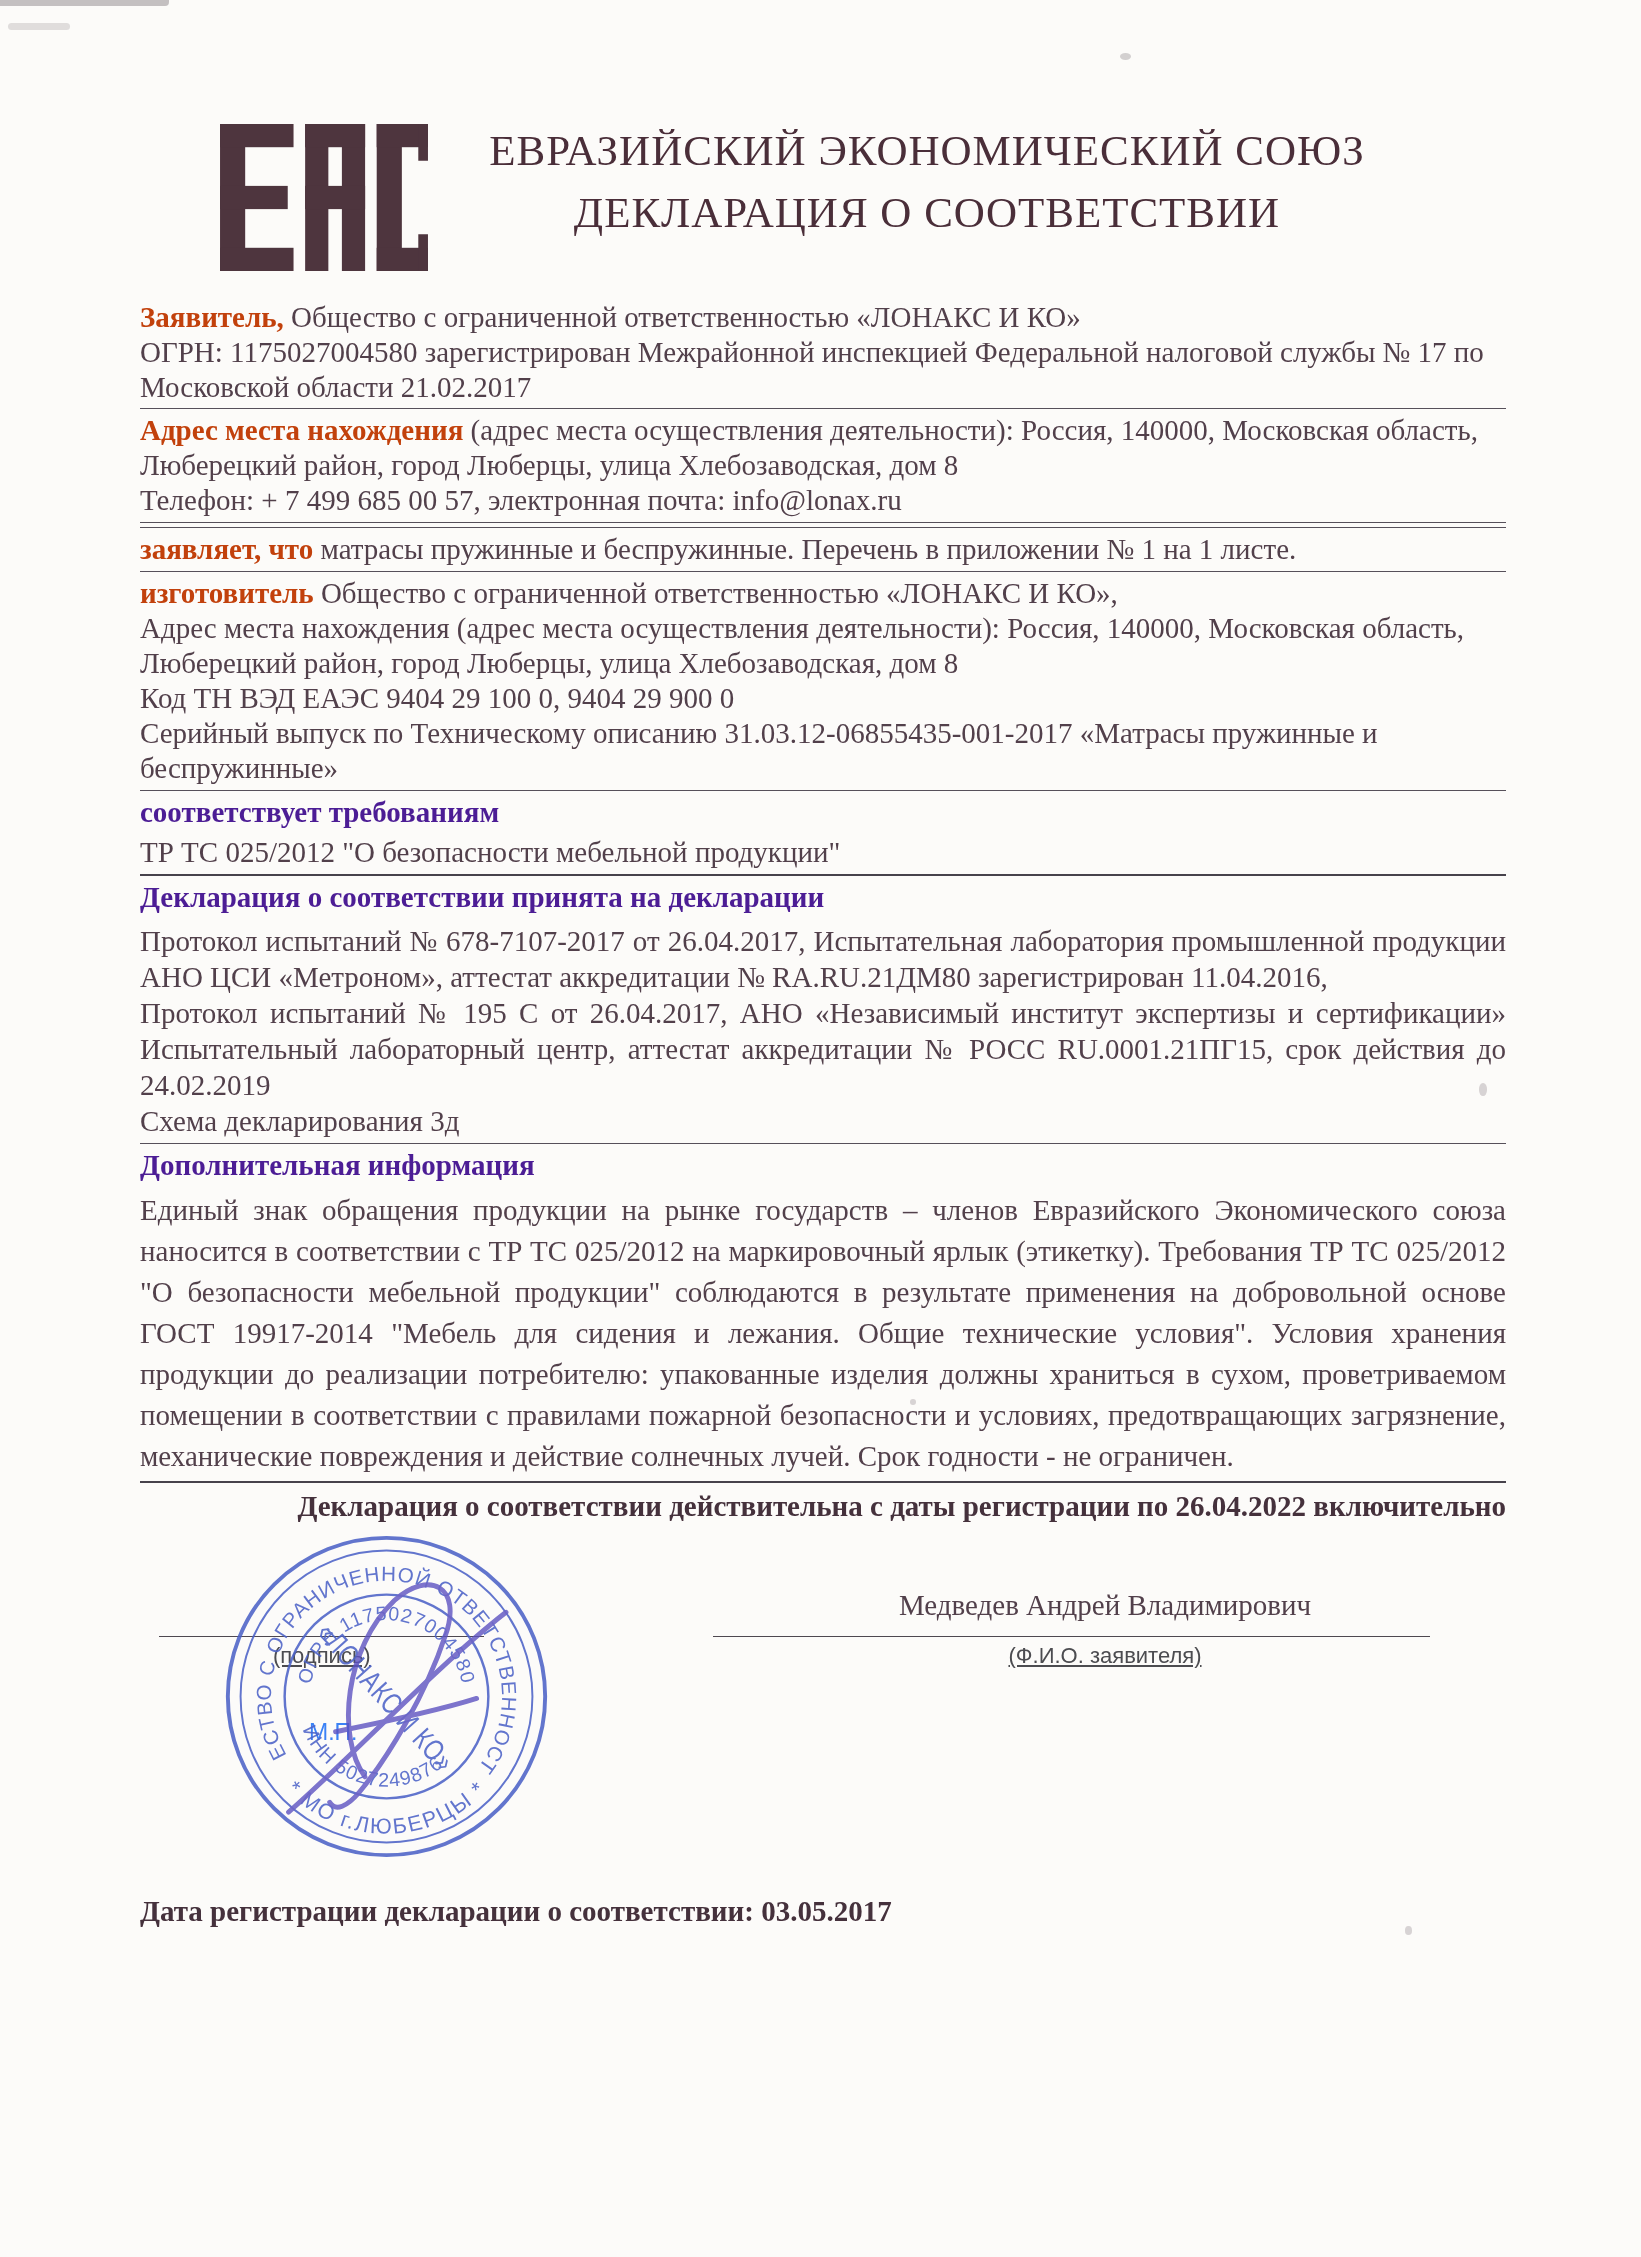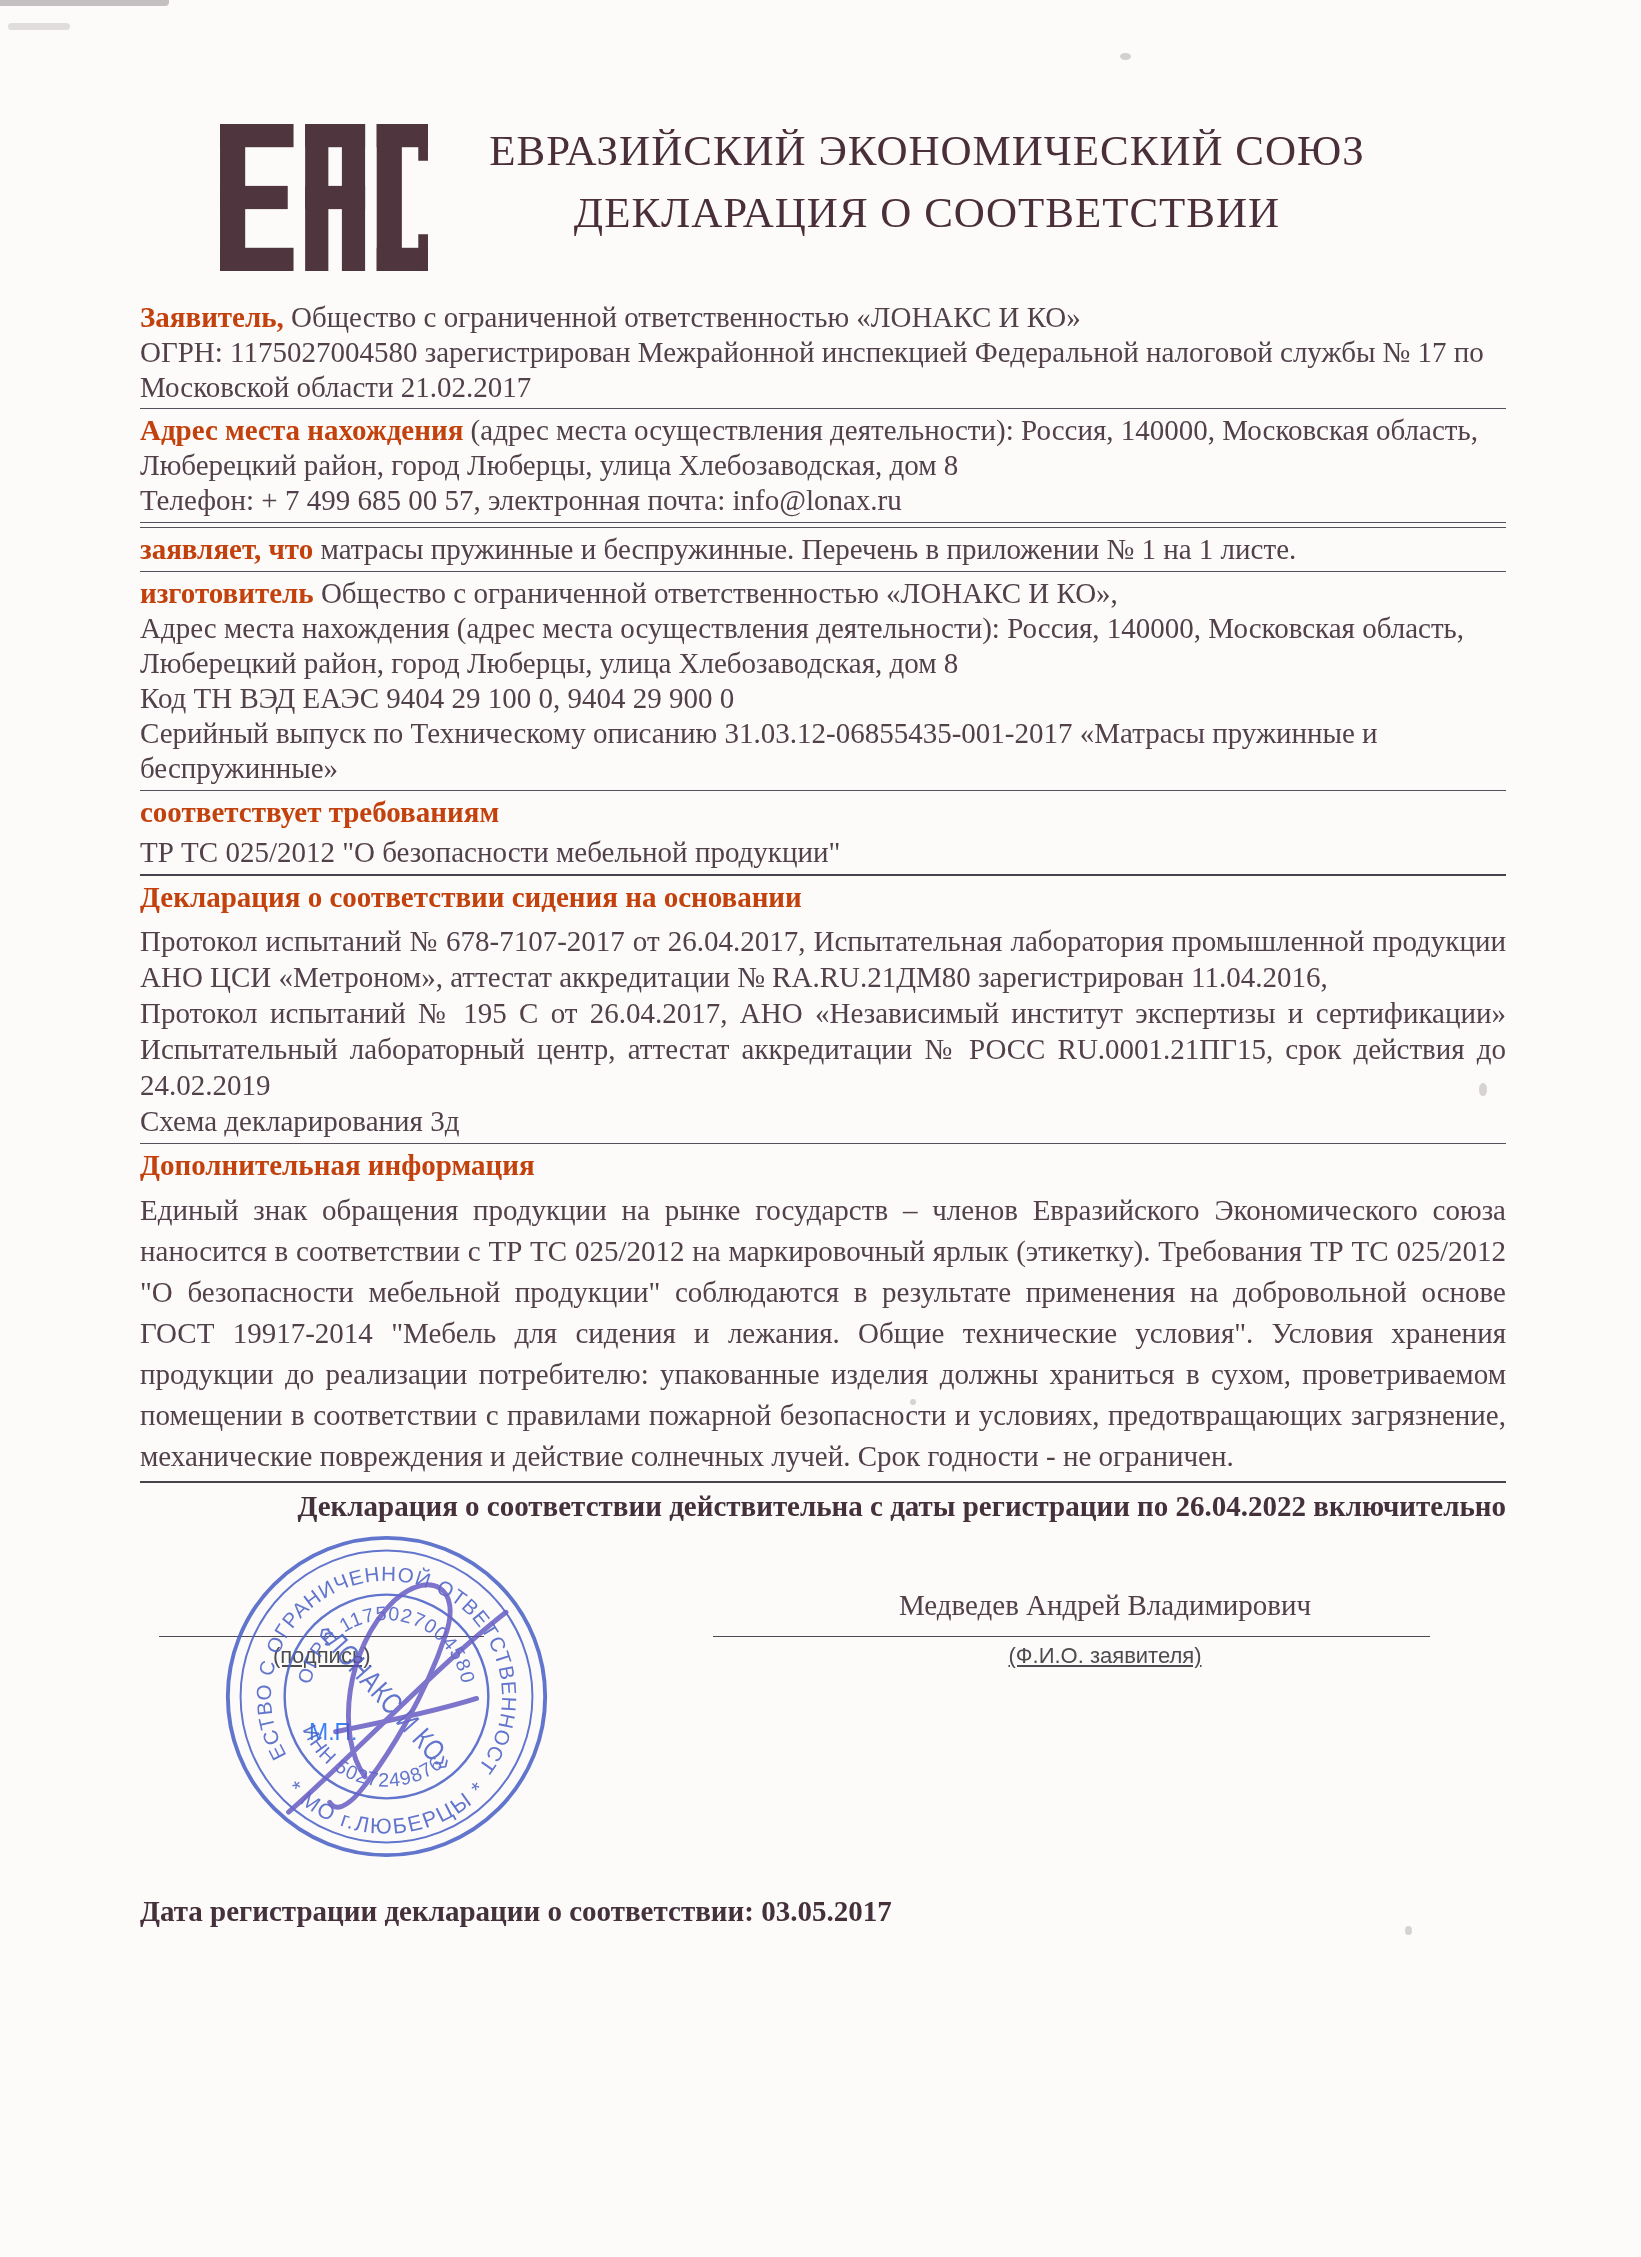--- a/index.html
+++ b/index.html
@@ -19,21 +19,21 @@
   .title{font-weight:normal;font-size:43px;line-height:62px;color:#4a2e39;letter-spacing:1px;}
   
   p{margin:0;font-size:29px;line-height:35px;}
   b{color:#c2410c;}
   .rule{border:none;border-top:1.9px solid #56505a;margin:3.9px 0 3.9px 0;}
   .rule.thick{border-top-width:2.9px;border-top-color:#47424c;}
   .just{text-align:justify;}
   .basis-p{line-height:36px;}
   .add-p{line-height:41px;}
   .mt6{margin-top:5.8px;} .mt8{margin-top:7.7px;} .mt14{margin-top:13.5px;}
-  .heading{font-weight:bold;color:#c2410c;}
+  .heading{font-weight:bold;color:#4c1d95;}
   .validity{font-weight:bold;color:#45313c;margin-top:5.8px;text-align:right;}
   
   .sig-area{position:absolute;left:140px;right:135px;top:1543px;height:299px;}
   .sig-line{position:absolute;border-top:1.9px solid #4e4850;}
   .sig-line.left{left:19.3px;top:93px;width:325px;}
   .sig-line.right{left:573px;top:93px;width:717px;}
   .caption{position:absolute;font-family:"Liberation Sans","DejaVu Sans",sans-serif;
            font-size:22px;color:#4c4c50;text-align:center;text-decoration:underline;}
   .cap-sign{left:19.3px;top:100px;width:325px;}
   .cap-name{left:579px;top:100px;width:772px;}
@@ -111,21 +111,21 @@
     <p><b>изготовитель</b><span> Общество с ограниченной ответственностью «ЛОНАКС И КО»,</span></p>
     <p>Адрес места нахождения (адрес места осуществления деятельности): Россия, 140000, Московская область, Люберецкий район, город Люберцы, улица Хлебозаводская, дом 8</p>
     <p>Код ТН ВЭД ЕАЭС  9404 29 100 0, 9404 29 900 0</p>
     <p>Серийный выпуск  по Техническому описанию 31.03.12-06855435-001-2017 «Матрасы пружинные и беспружинные»</p>
     <hr class="rule">
 
     <p class="heading">соответствует требованиям</p>
     <p class="mt6">ТР ТС 025/2012 "О безопасности мебельной продукции"</p>
     <hr class="rule thick">
 
-    <p class="heading">Декларация о соответствии сидения на основании</p>
+    <p class="heading">Декларация о соответствии принята на декларации</p>
     <p class="just basis-p mt8">Протокол испытаний № 678-7107-2017 от 26.04.2017, Испытательная лаборатория промышленной продукции АНО ЦСИ «Метроном», аттестат аккредитации № RA.RU.21ДМ80 зарегистрирован 11.04.2016,</p>
     <p class="just basis-p">Протокол испытаний № 195 С от 26.04.2017, АНО «Независимый институт экспертизы и сертификации» Испытательный лабораторный центр, аттестат аккредитации № РОСС RU.0001.21ПГ15, срок действия до 24.02.2019</p>
     <p class="basis-p">Схема декларирования 3д</p>
     <hr class="rule">
 
     <p class="heading">Дополнительная информация</p>
     <p class="just add-p mt8">Единый знак обращения продукции на рынке государств – членов Евразийского Экономического союза наносится в соответствии с  ТР ТС 025/2012 на маркировочный ярлык (этикетку). Требования ТР ТС 025/2012 "О безопасности мебельной продукции" соблюдаются в результате применения на добровольной основе ГОСТ 19917-2014 "Мебель для сидения и лежания. Общие технические условия". Условия хранения продукции до реализации потребителю: упакованные изделия должны храниться в сухом, проветриваемом помещении в соответствии с правилами пожарной безопасности и условиях, предотвращающих загрязнение, механические повреждения и действие солнечных лучей.  Срок годности - не ограничен.</p>
     <hr class="rule thick">
 
     <p class="validity">Декларация о соответствии  действительна с даты регистрации по 26.04.2022 включительно</p>

